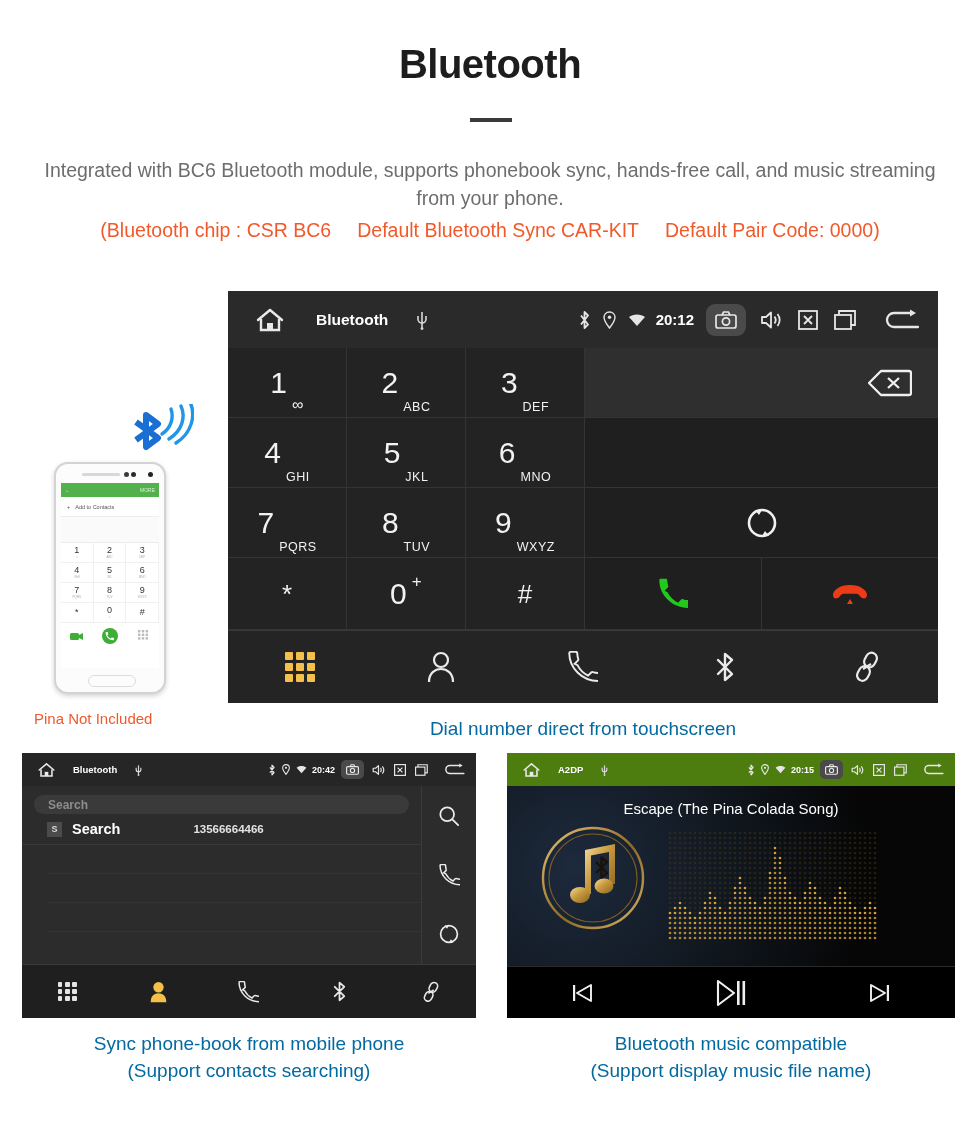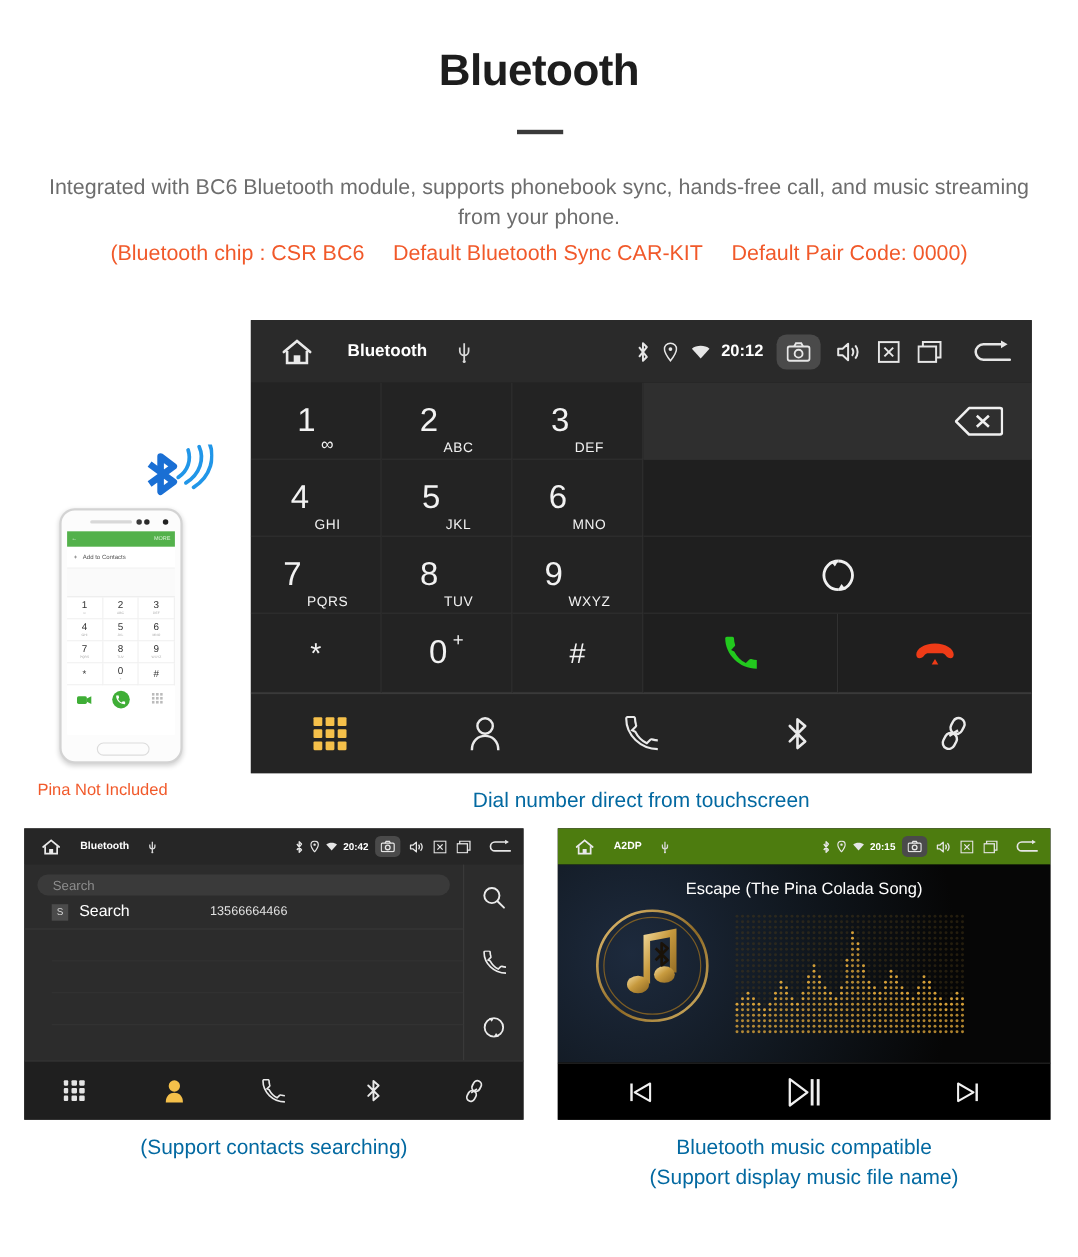--- a/index.html
+++ b/index.html
@@ -524,21 +524,21 @@
           <svg width="22" height="13" viewBox="0 0 38 22">
               <path d="M36 18 H12 a7 7 0 0 1 0 -14 h16" stroke="#e6e6e6" stroke-width="2.6" fill="none" stroke-linecap="round"></path>
               <path d="M28 0.5 L34 4 L28 7.5 Z" fill="#e6e6e6"></path>
             </svg>
         </span>
       </span>
     </div>
 
     <div style="position:relative; height:178px; background:#2c2c2c;">
 
-      <div style="position:absolute; left:0; top:0; width:400px; height:178px; border-right:1px solid #3b3b3b;">
+      <div style="position:absolute; left:0; top:0; width:400px; height:178px; border-right:1px solid #3b3b3b;font-weight:bold;">
         <div style="margin:9px 12px 0 12px; height:19px; background:#3a3a3a; border-radius:10px; display:flex; align-items:center; padding-left:14px;">
           <span style="color:#8d8d8d; font-size:12px;">Search</span>
         </div>
         <div style="display:flex; align-items:center; height:31px; padding:0 0 0 25px; border-bottom:1px solid #383838;">
           <span style="width:15px;height:15px;background:#4b4b4b;color:#d8d8d8;font-size:9px;display:flex;align-items:center;justify-content:center;">S</span>
           <span style="margin-left:10px;color:#fff;font-size:14.5px;">Search</span>
           <span style="margin-left:73px;color:#e2e2e2;font-size:11.5px;">13566664466</span>
         </div>
         <div style="height:29px; border-bottom:1px solid #333; margin-left:25px;"></div>
         <div style="height:29px; border-bottom:1px solid #333; margin-left:25px;"></div>
@@ -611,20 +611,21 @@
                 <rect x="13" y="1.5" width="11" height="15" rx="5.5" transform="rotate(28 18.5 9)"></rect>
                 <rect x="6" y="15" width="11" height="15" rx="5.5" transform="rotate(28 11.5 22.5)"></rect>
                 <path d="M11 18 L19 13"></path>
               </g>
             </svg>
         </span>
       </span>
     </div>
   </div>
   <div class="caption" style="left:22px; top:1030px; width:454px;">
+    <div>Sync phone-book from mobile phone</div>
     <div>(Support contacts searching)</div>
   </div>
 
   <div class="screen" style="left:507px; top:753px; width:448px; height:265px; background:#000;">
 
     <div class="statusbar sb-dark" style="height:33px; padding:0 8px;">
       <span style="margin-left:8px;">
         <svg width="17" height="16" viewBox="0 0 28 26">
             <path d="M14 3 L26 13 M14 3 L2 13" stroke="#e9e9e9" stroke-width="2.6" fill="none" stroke-linecap="round"></path>
             <path d="M5 12 V23 H23 V12" stroke="#e9e9e9" stroke-width="2.6" fill="none"></path>

